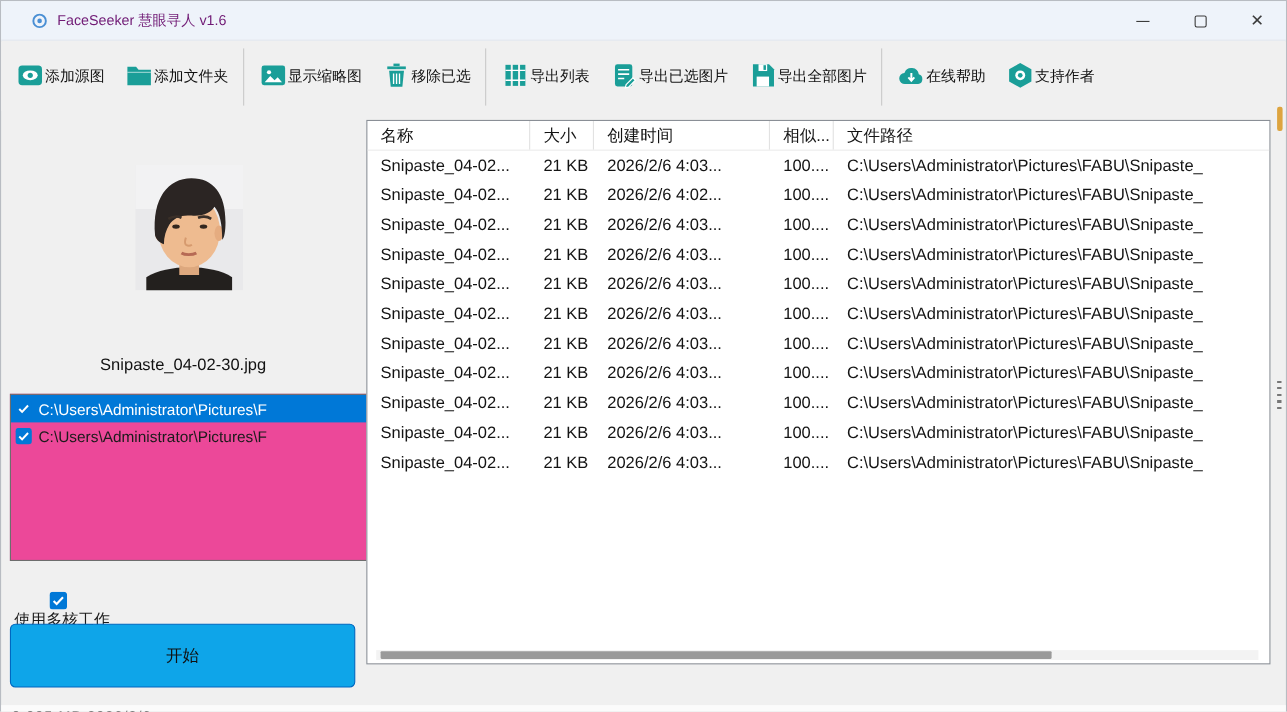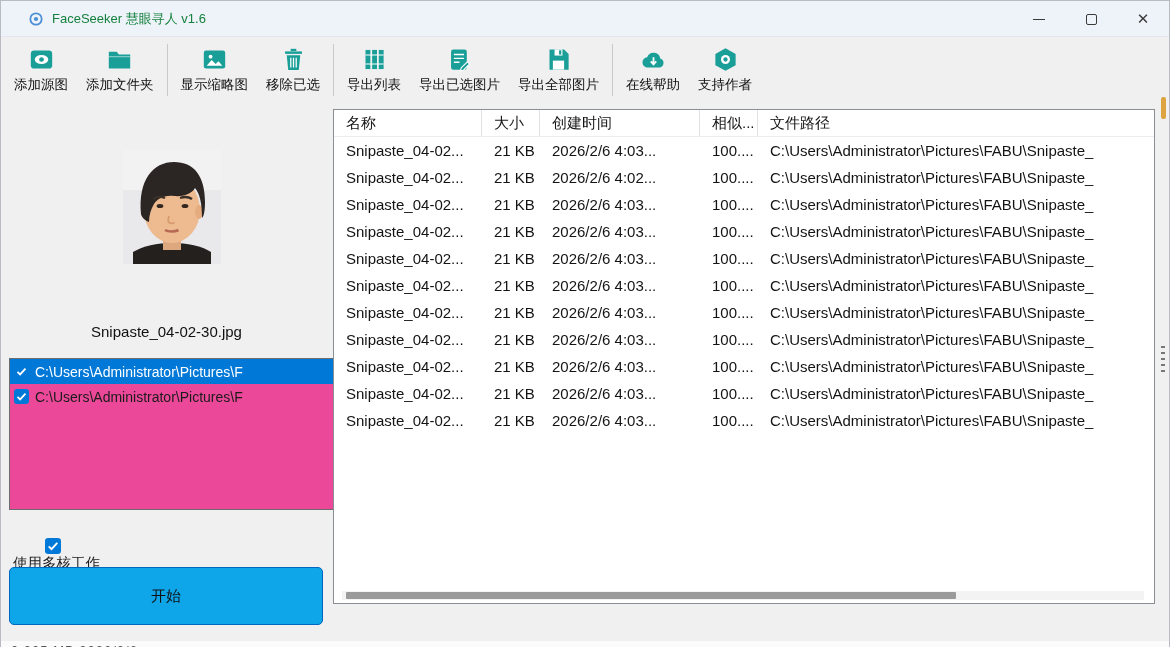--- a/index.html
+++ b/index.html
@@ -5,32 +5,32 @@
   * { margin:0; padding:0; box-sizing:border-box; }
   html,body { width:1170px; height:647px; overflow:hidden;
     font-family:"Liberation Sans", sans-serif; background:#f0f0f0; color:#1b1b1b; }
   .window { position:relative; width:1170px; height:647px; background:#f0f0f0;
     border:1px solid #b8bcc2; }
 
   
   .titlebar { position:absolute; left:0; top:0; width:100%; height:36px;
     background:#eef3fa; border-bottom:1px solid #e3e7ed; display:flex; align-items:center; }
   .app-icon { width:14px; height:14px; margin-left:28px; flex:0 0 auto; }
-  .title-text { font-size:13px; margin-left:9px; color:#15803d; }
+  .title-text { font-size:13px; margin-left:9px; color:#701a75; }
   .win-controls { position:absolute; right:0; top:0; height:36px; display:flex; }
   .win-btn { width:52px; height:36px; display:flex; align-items:center; justify-content:center;
     color:#3b3b3b; font-size:14px; }
   .max-glyph { width:11px; height:11px; border:1.4px solid #3b3b3b; border-radius:2px; }
   .min-glyph { width:12px; height:0; border-top:1.4px solid #3b3b3b; }
   .close-glyph { font-size:15px; }
 
   
   .toolbar { position:absolute; left:0; top:37px; width:100%; height:63px;
     background:#f0f0f0; display:flex; align-items:center; padding-left:4px; }
-  .tb-item { display:flex; flex-direction:column; align-items:center; justify-content:center;
+  .tb-item { display:flex; flex-direction:row; align-items:center; justify-content:center;
     padding:2px 9px; height:58px; }
   .tb-icon { width:27px; height:27px; margin-bottom:3px; }
   .tb-label { font-size:13.5px; color:#111; white-space:nowrap; }
   .tb-sep { width:1px; height:52px; background:#c9c9c9; margin:0 4px; }
 
   
   .sidebar { position:absolute; left:0; top:100px; width:331px; height:518px;padding-left:16px; }
   .portrait { position:absolute; left:122px; top:49px; width:98px; height:114px; }
   .src-filename { position:absolute; left:0; top:222px; width:331px; text-align:center;
     font-size:15px; color:#111; }

